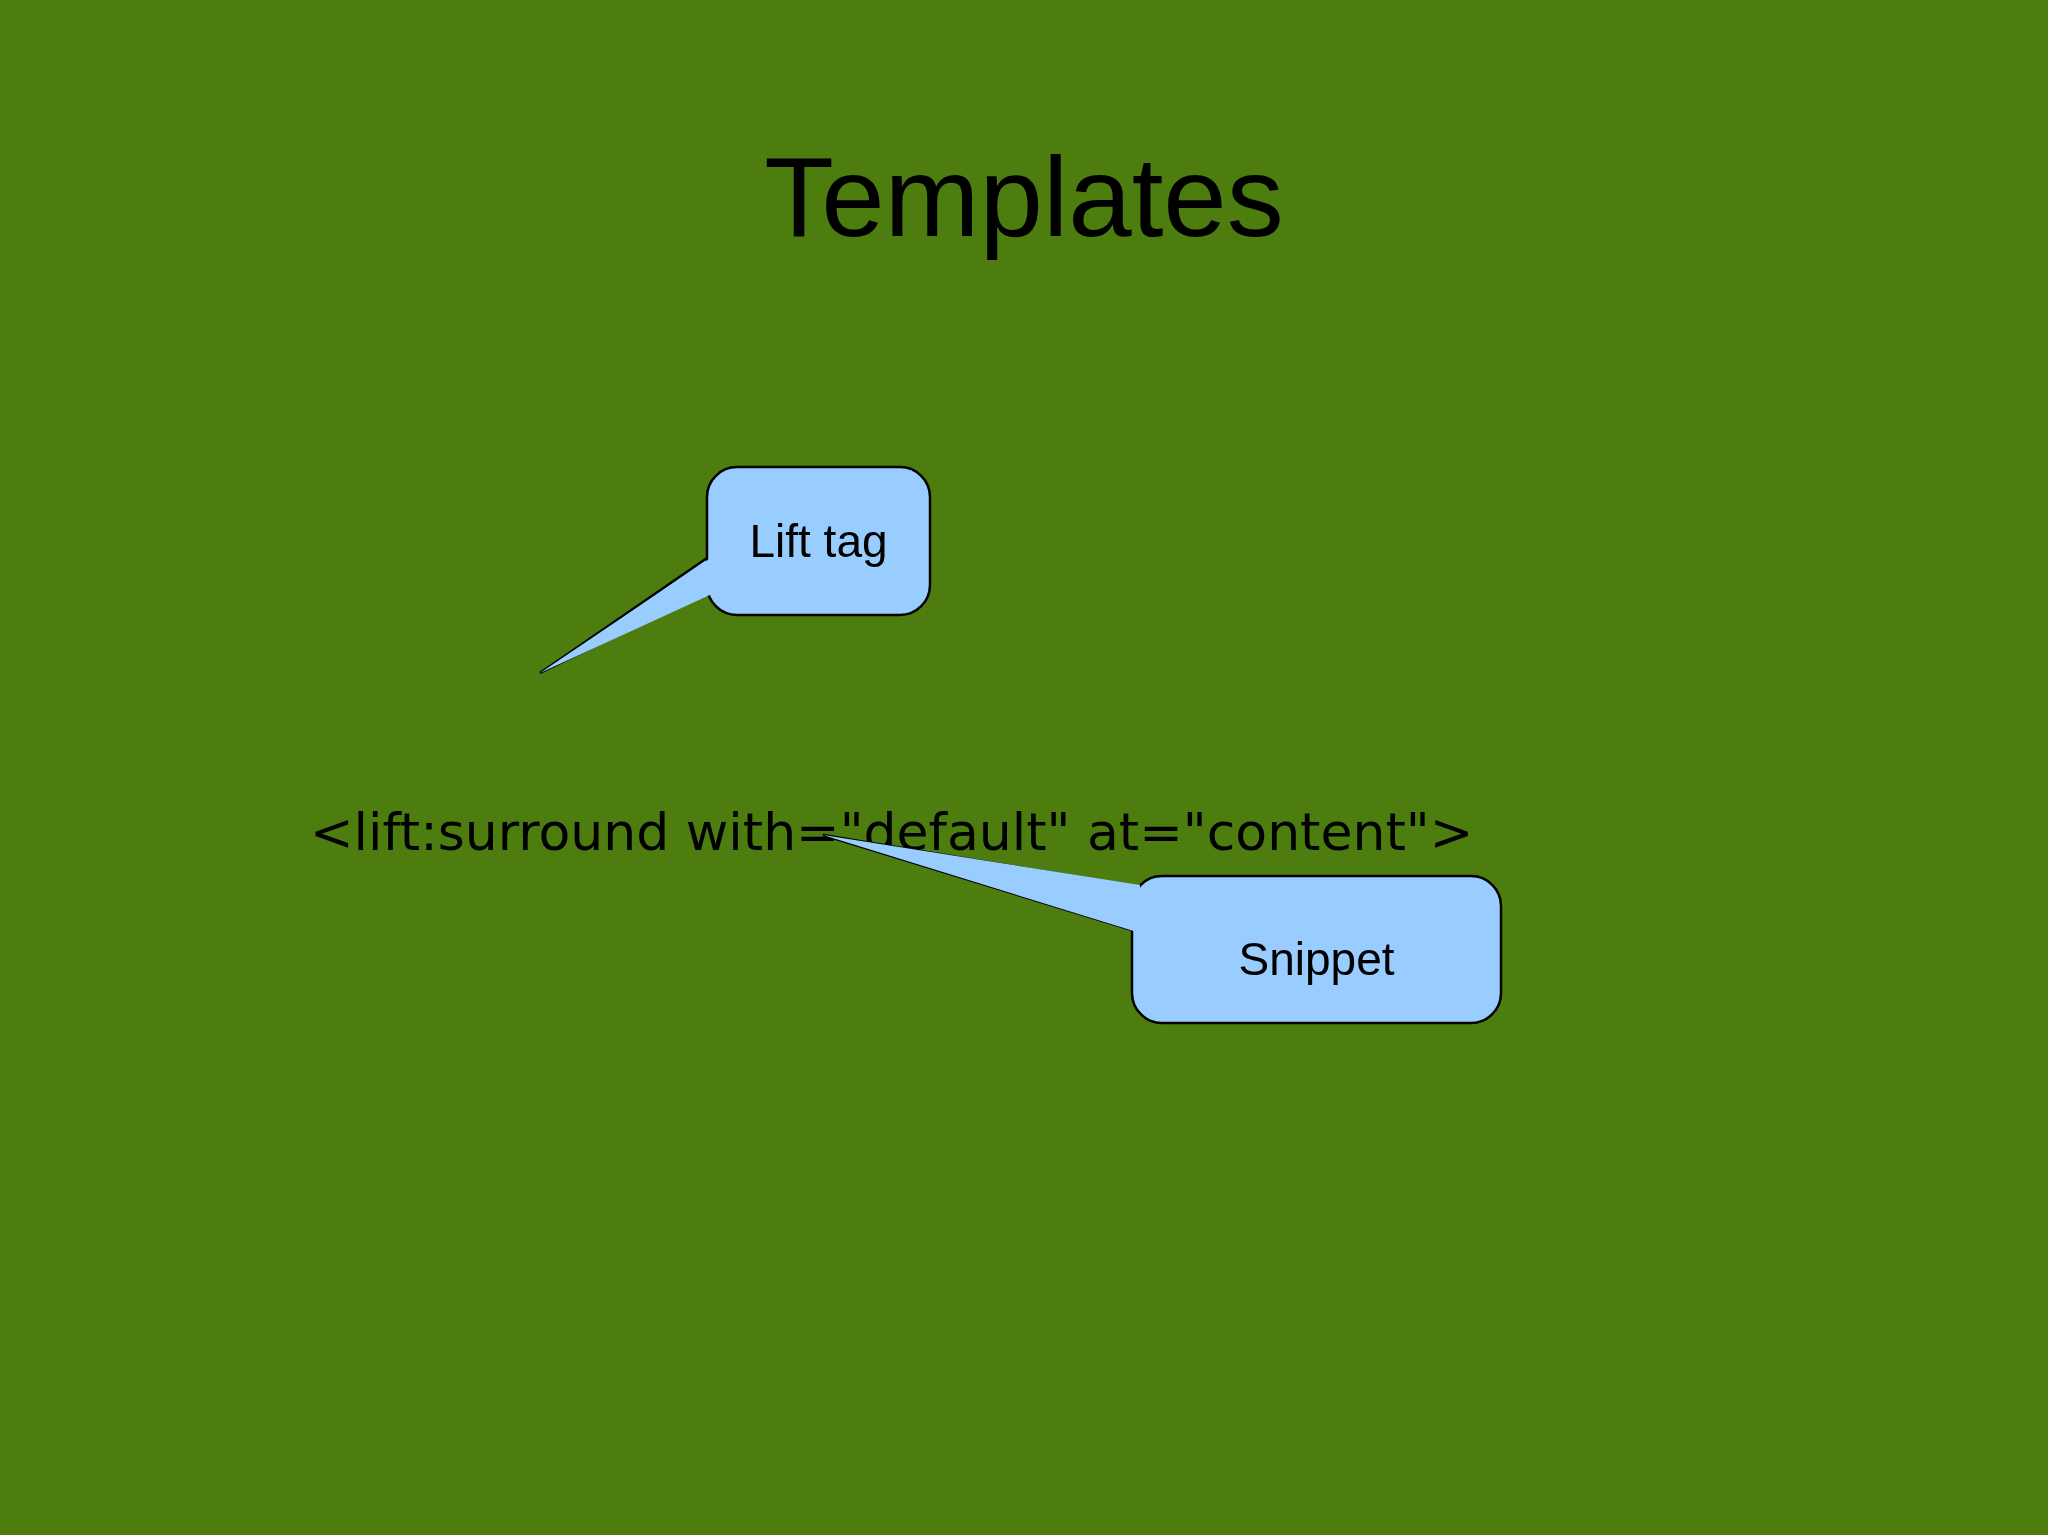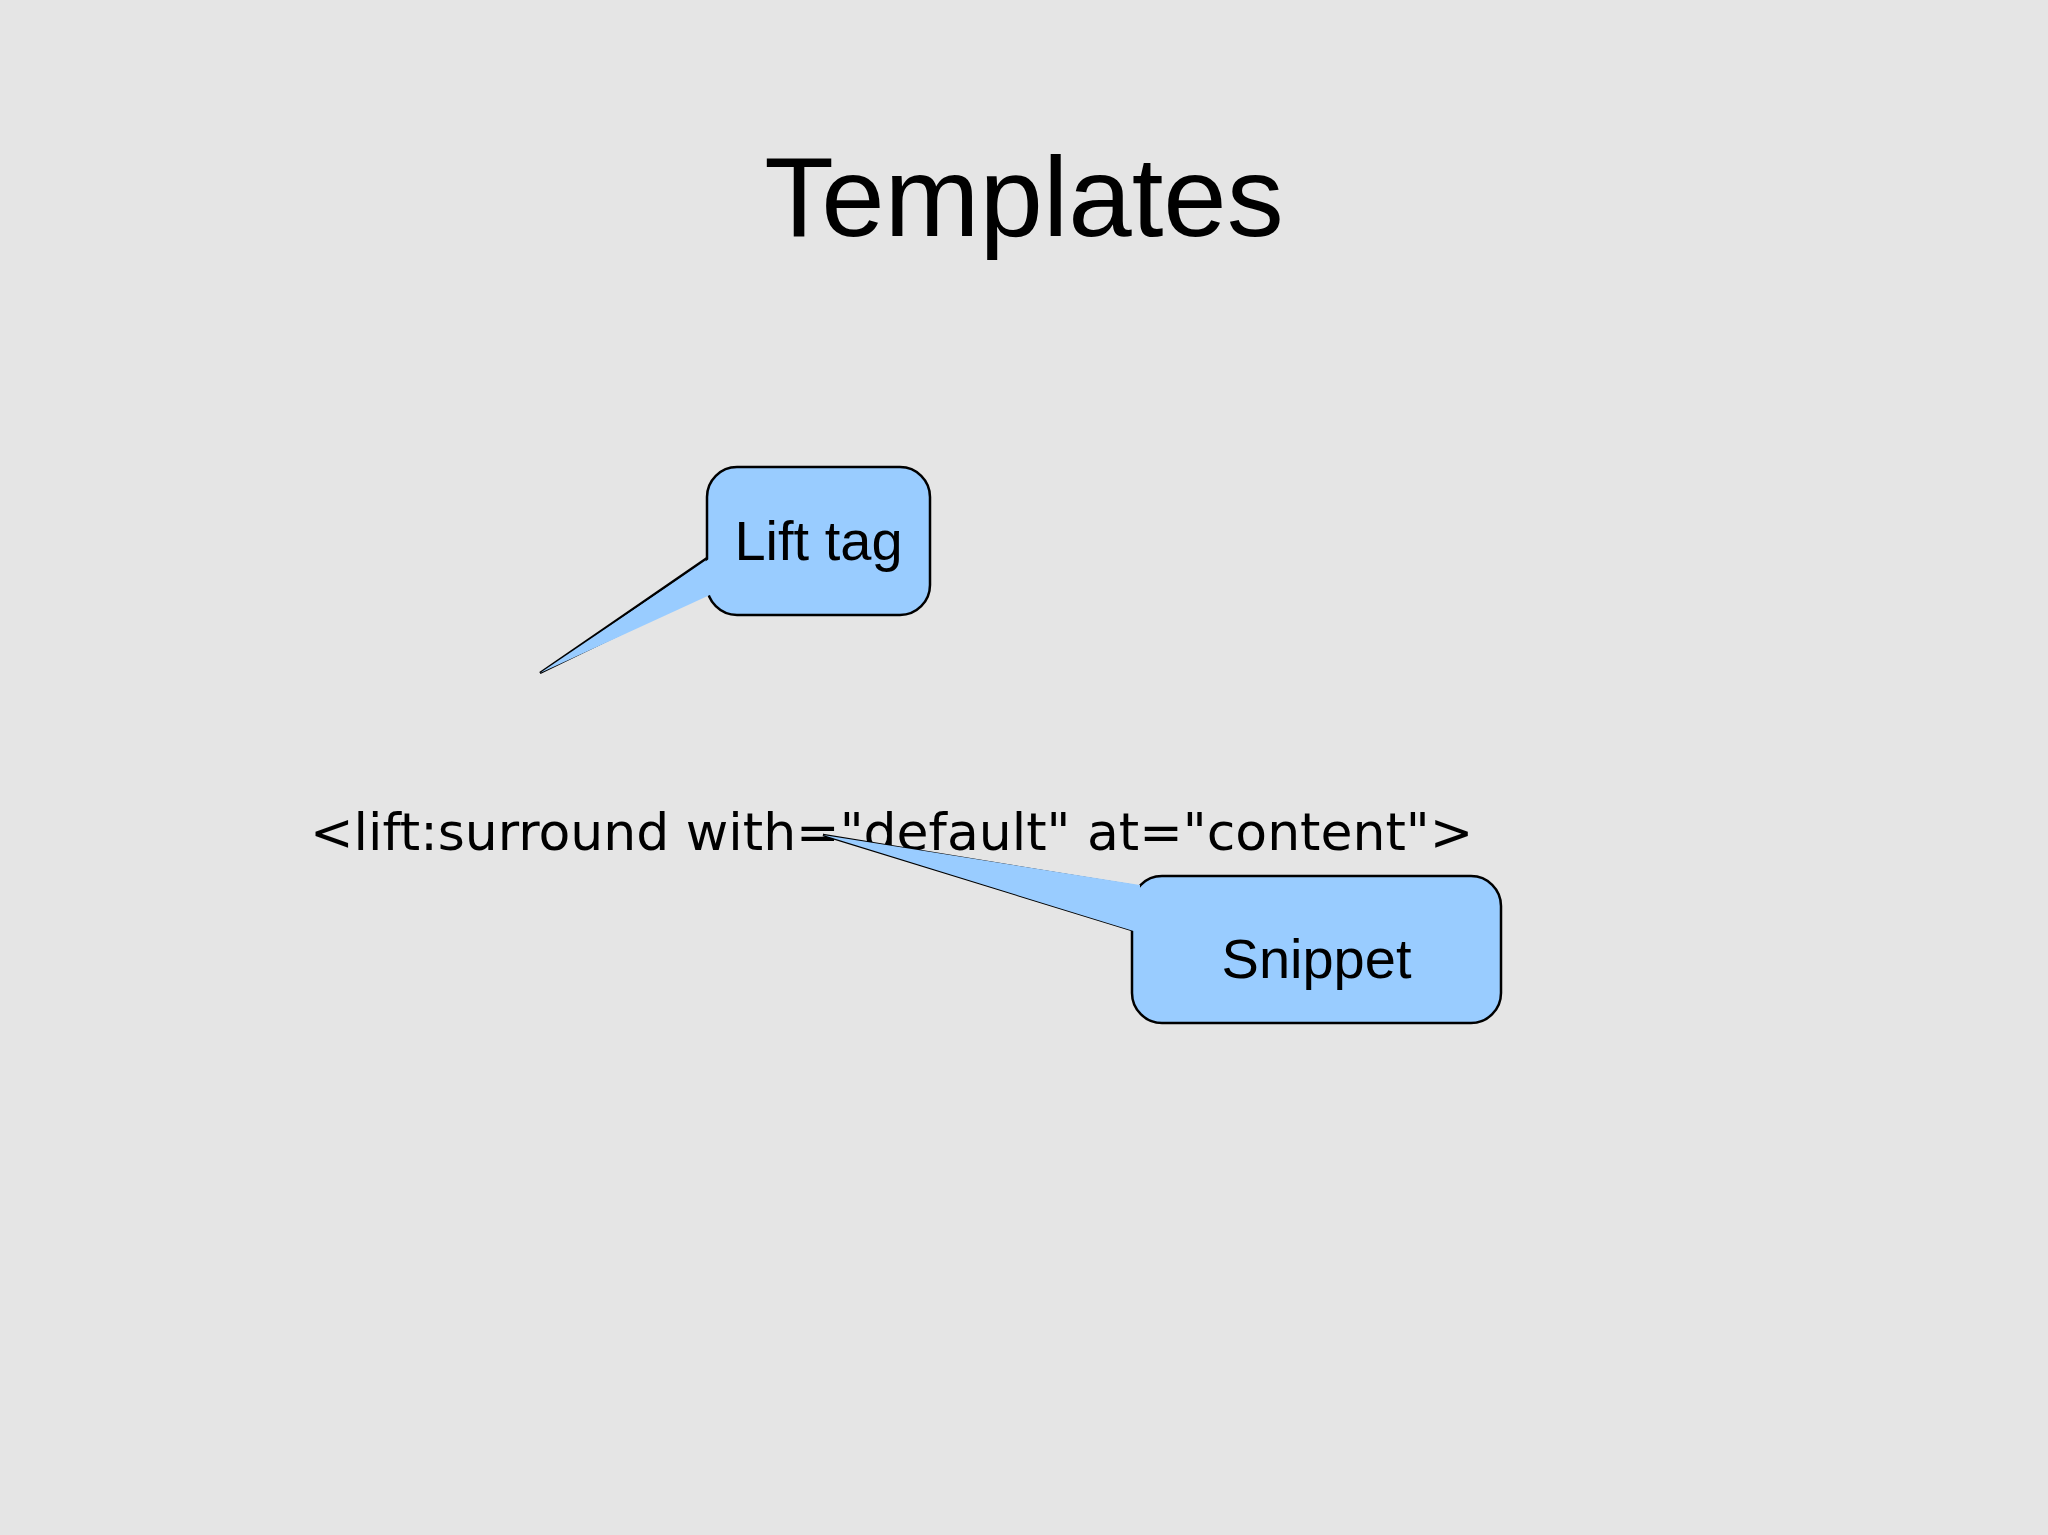--- a/index.html
+++ b/index.html
@@ -11,21 +11,21 @@
     height: 1535px;
     overflow: hidden;
     background: #ffffff;
   }
   .slide {
     position: absolute;
     left: 0;
     top: 0;
     width: 2048px;
     height: 1535px;
-    background: #e5e5e5;
+    background: #4d7c0f;
     font-family: "Liberation Sans", sans-serif;
     color: #000000;
   }
   .slide-title {
     position: absolute;
     left: 0;
     top: 140px;
     width: 2048px;
     text-align: center;
     font-size: 114px;
@@ -56,21 +56,21 @@
     stroke-width: 2.5;
   }
   .callout-svg .no-stroke {
     stroke: none;
   }
   .callout-label {
     position: absolute;
     display: flex;
     align-items: center;
     justify-content: center;
-    font-size: 56px;
+    font-size: 46px;
     line-height: 46px;
     color: #000000;
     white-space: pre;
   }
   .callout-label.lift-tag {
     left: 707px;
     top: 467px;
     width: 223px;
     height: 148px;
   }

